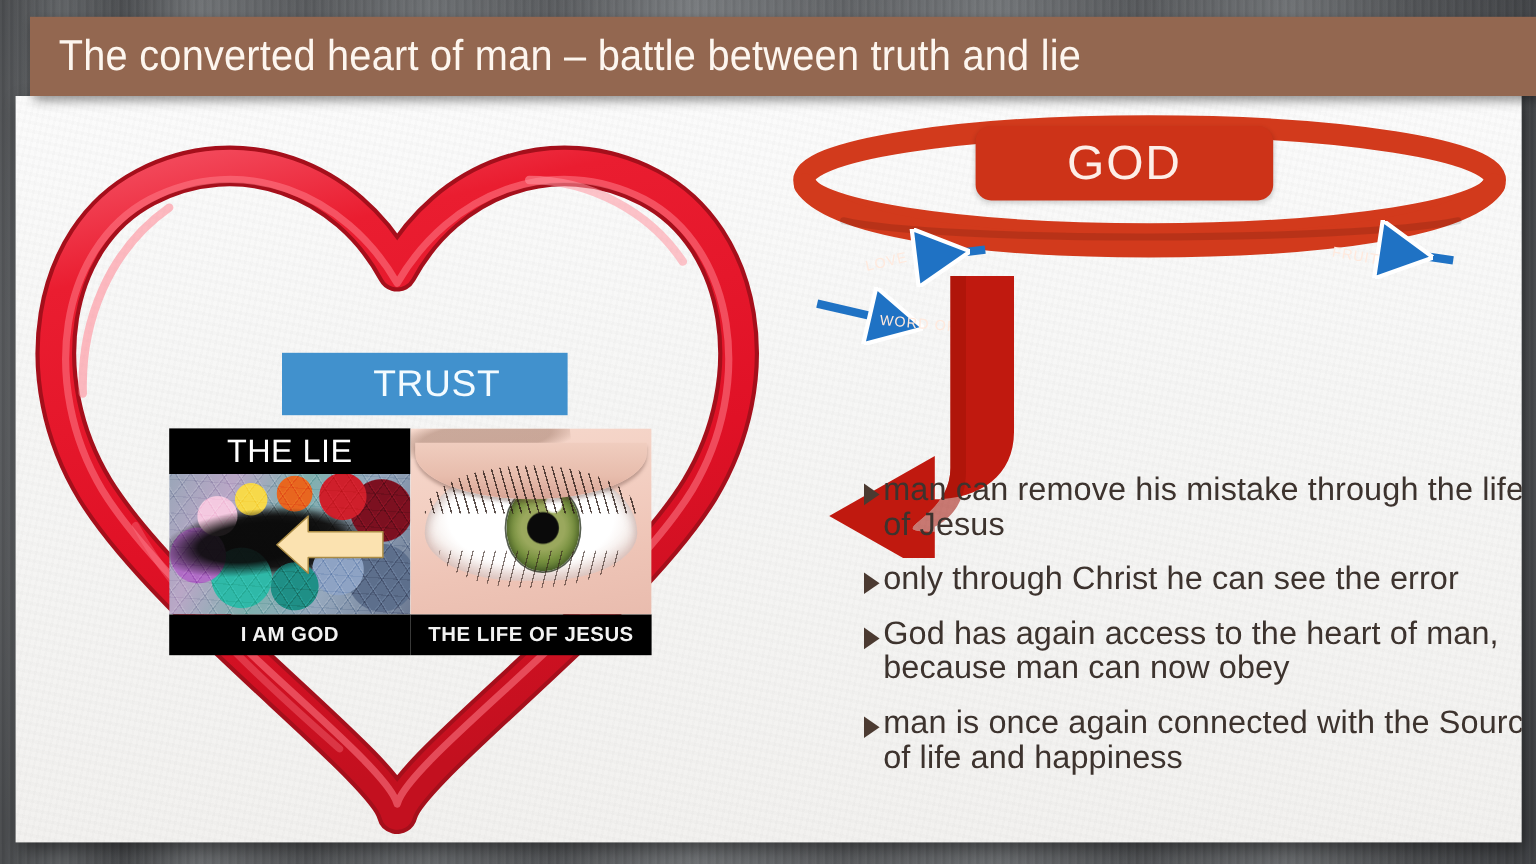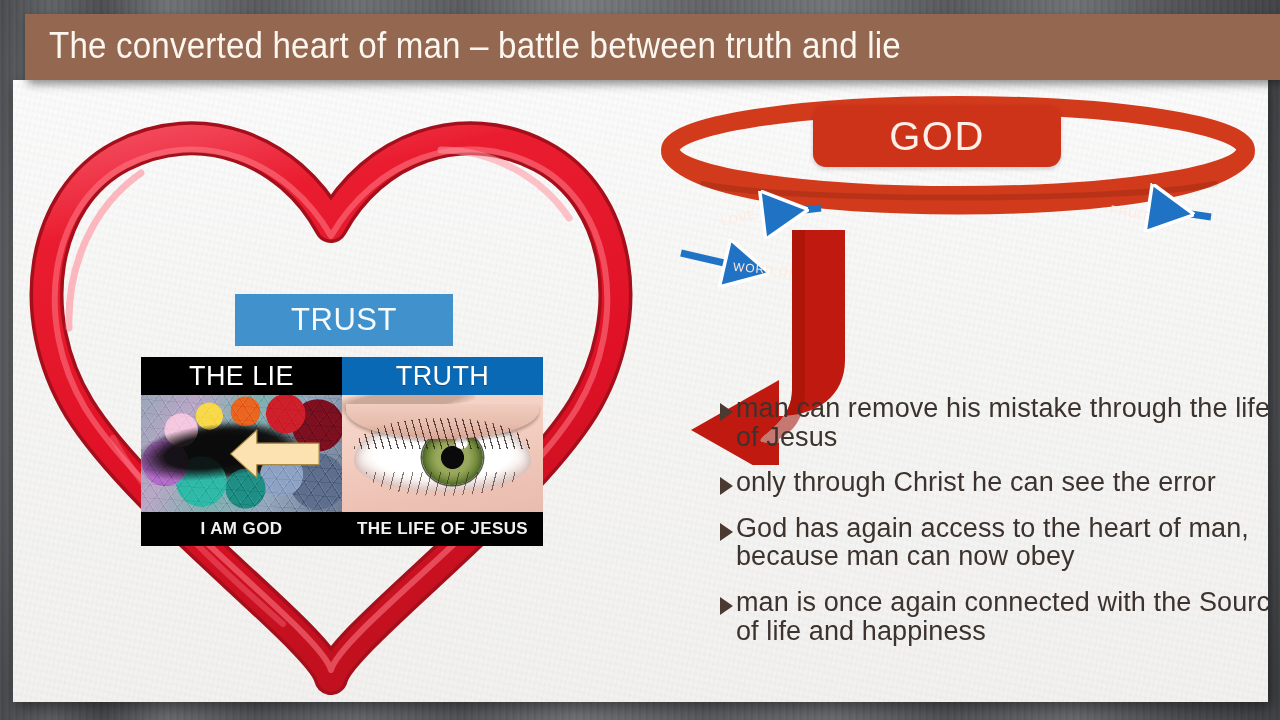--- a/index.html
+++ b/index.html
@@ -66,21 +66,21 @@
   }
 
   
   .heart-wrap{position:absolute;left:8px;top:-2px;width:620px;height:626px;}
   .heart-wrap svg{display:block;width:100%;height:100%;}
 
   
   .trust-bar{
     position:absolute;left:222px;top:214px;width:218px;height:52px;
     background:#4191cd;
-    display:flex;align-items:center;justify-content:center;
+    display:flex;align-items:center;justify-content:center;padding-left:20px;
   }
   .trust-bar span{
     color:#f3fbff;font-size:31px;letter-spacing:.5px;
     font-family:"Liberation Sans Narrow","Liberation Sans",sans-serif;
   }
 
   .panel{
     position:absolute;left:128px;top:277px;width:402px;height:189px;
     display:flex;
   }
@@ -307,23 +307,20 @@
               <path d="M2 35 L36 4 L36 21 L117 21 L117 49 L36 49 L36 66 Z" fill="#fbe2b0" stroke="#a98b45" stroke-width="1.6" stroke-linejoin="round"></path>
             </svg>
           </div>
         </div>
         <div class="cap">
           <span>I AM GOD</span>
         </div>
       </div>
 
       <div class="col truth">
-        <div class="hdr">
-          <span>TRUTH</span>
-        </div>
         <div class="pic">
           <div class="reye">
             <div class="brow"></div>
             <div class="sclera"></div>
             <div class="iris"></div>
             <div class="lidtop"></div>
             <div class="lash"></div>
             <div class="lashb"></div>
           </div>
         </div>

